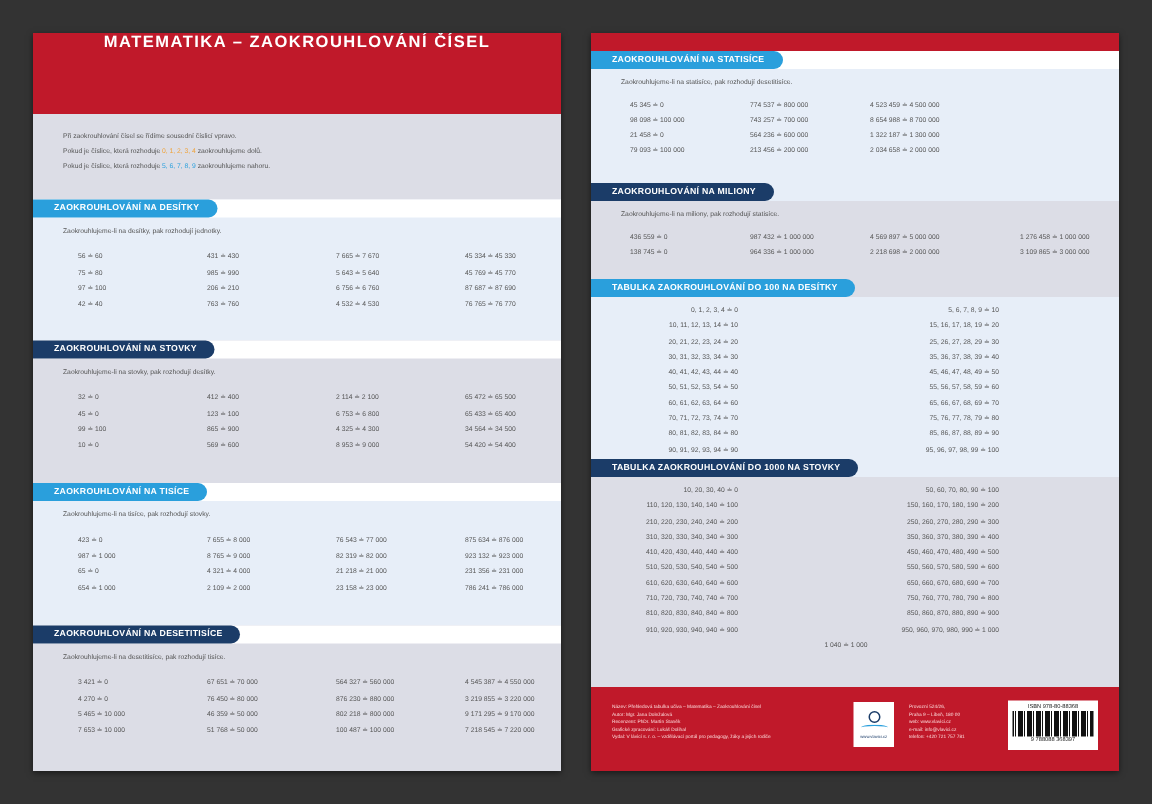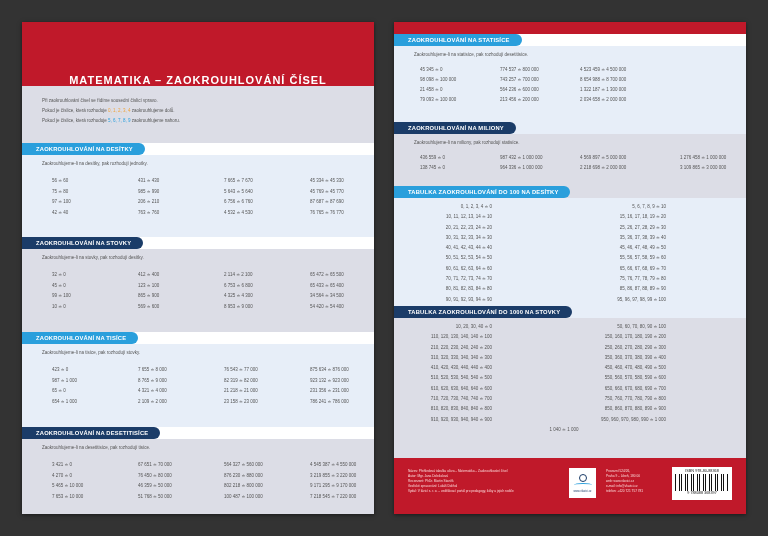--- a/index.html
+++ b/index.html
@@ -3,21 +3,21 @@
 <meta charset="utf-8">
 <style>
   * { box-sizing: border-box; margin: 0; padding: 0; }
   html, body { width: 768px; height: 536px; overflow: hidden; }
   body { background: #333333; font-family: "Liberation Sans", "DejaVu Sans", sans-serif; color: #3a3f4a; position: relative; }
 
   .page { position: absolute; top: 22px; width: 352px; height: 492px; overflow: hidden; box-shadow: 0 1px 4px rgba(0,0,0,0.5); }
   .page.left { left: 22px; background: #dcdde6; }
   .page.right { left: 394px; background: #dcdde6; }
 
-  .title-banner { height: 64px; background: #c0192a; display: flex; align-items: flex-end; justify-content: center; }
+  .title-banner { height: 54px; background: #c0192a; display: flex; align-items: flex-start; justify-content: center; }
   .title-banner span { color: #fff; font-weight: bold; font-size: 11px; letter-spacing: 1px; }
   .right-top-banner { height: 12px; background: #c0192a; }
 
   .intro { background: #dcdde6; padding: 10px 20px 8px 20px; height: 57px; }
   .intro p { font-size: 4.5px; color: #555; line-height: 10px; }
   .orange { color: #f0a33a; }
   .blue { color: #2aa0dd; }
 
   .section { position: relative; }
   .section.lightbg { background: #e7eef8; }

